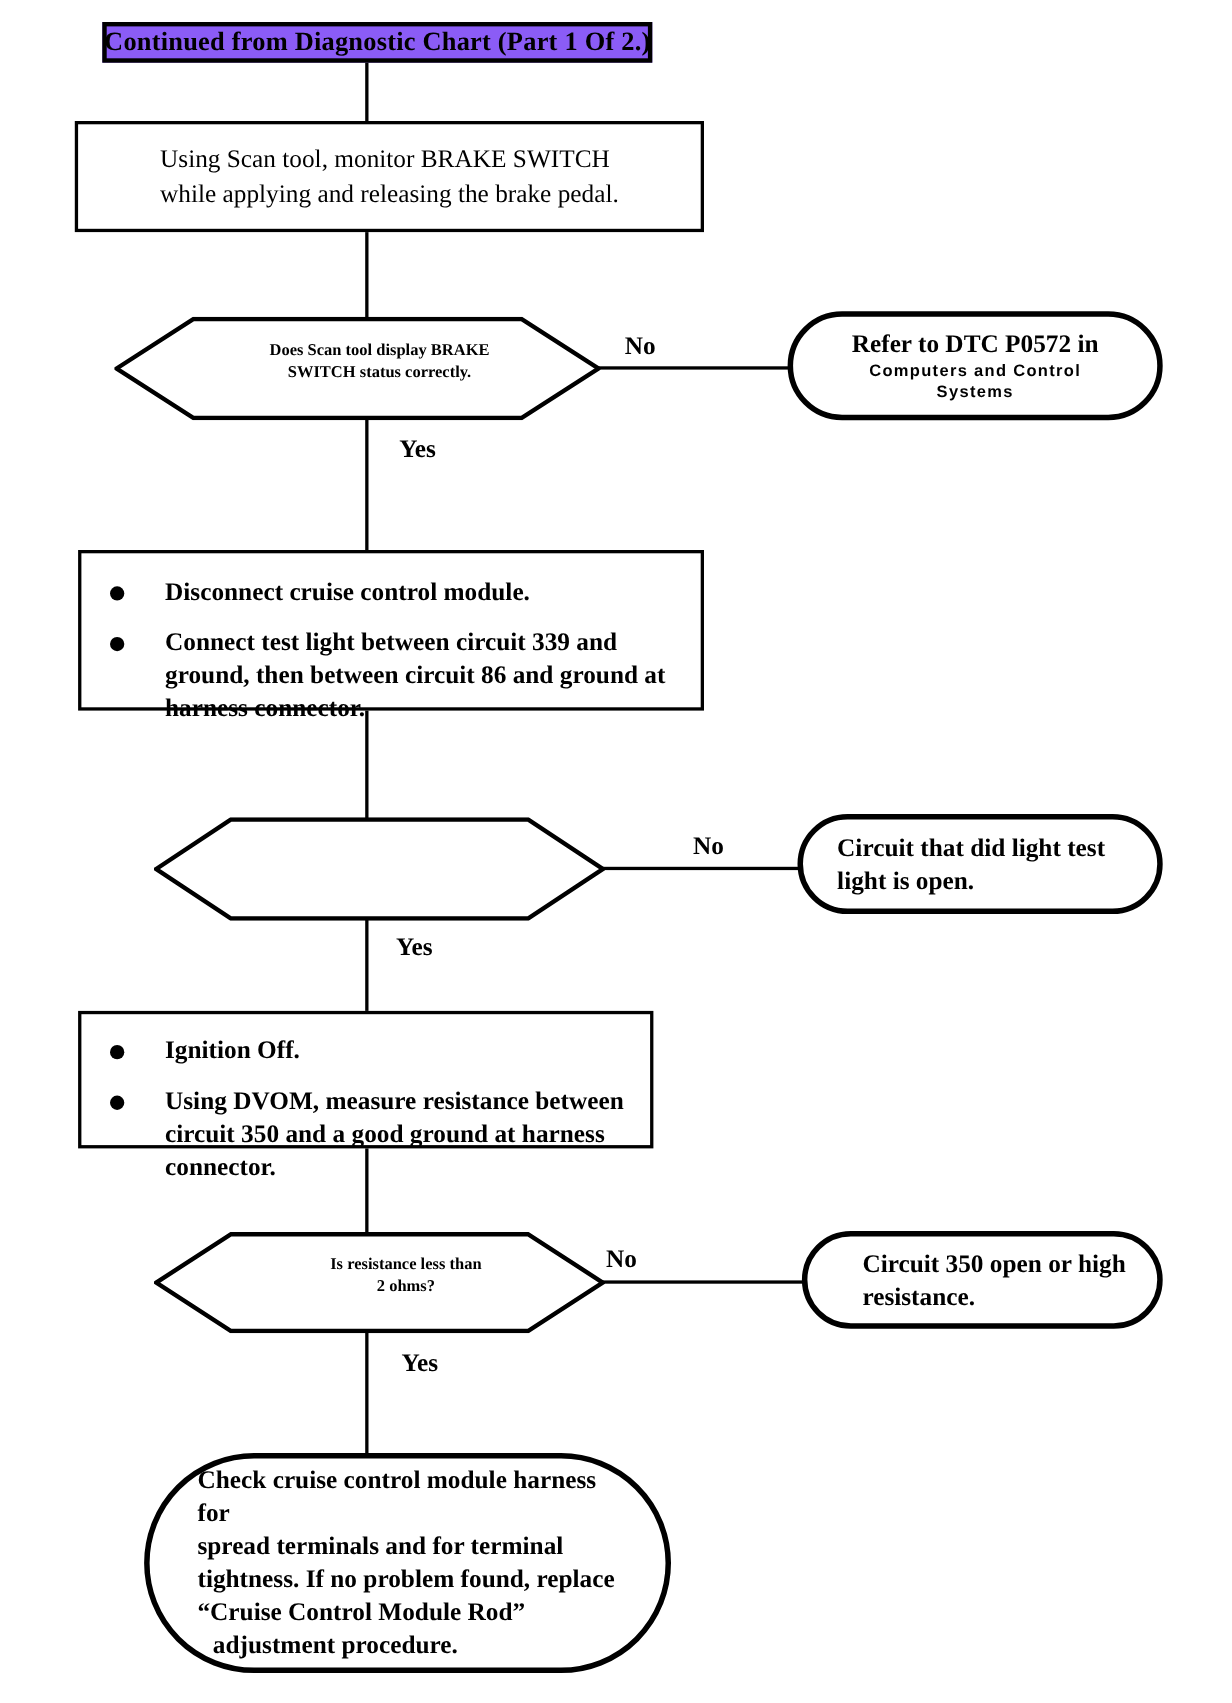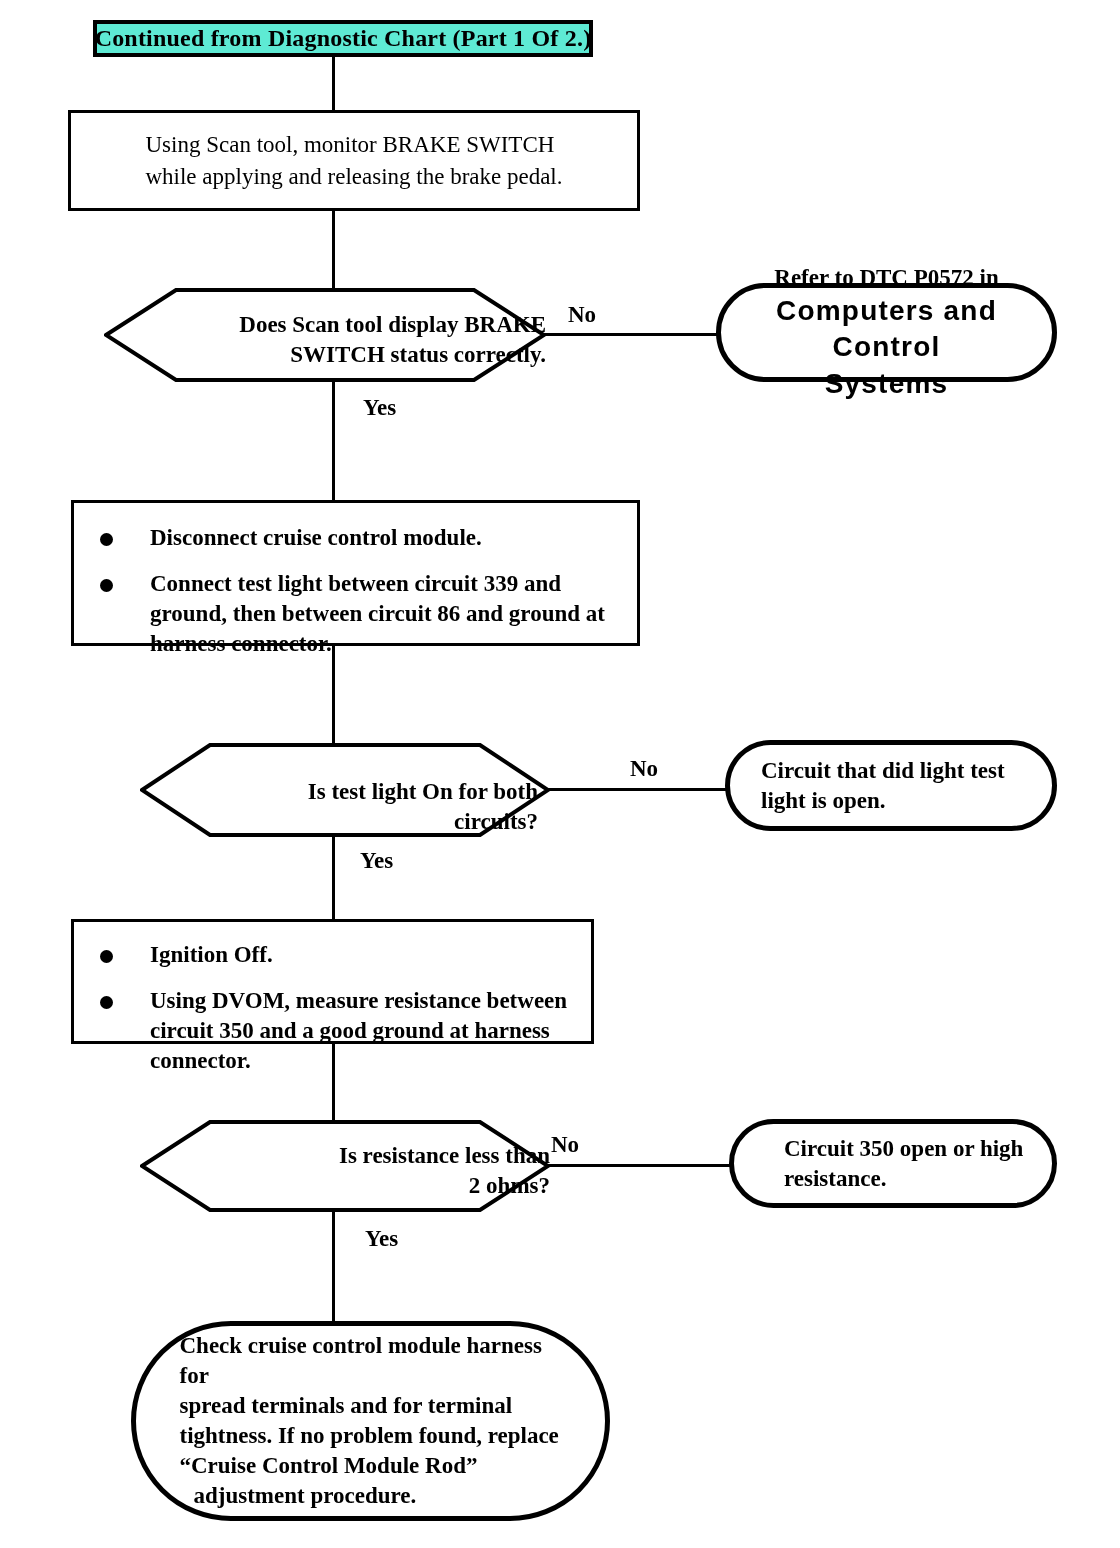--- a/index.html
+++ b/index.html
@@ -29,21 +29,21 @@
   .line-h {
     position: absolute;
     height: 3px;
     background: #000000;
   }
 
   
   .title-box {
     position: absolute;
     border: 4px solid #000000;
-    background: #5eead4;
+    background: #8b5cf6;
     display: flex;
     align-items: center;
     justify-content: center;
     box-sizing: border-box;
   }
   .title-box .txt {
     font-weight: bold;
     font-size: 24px;
     line-height: 1.1;
     white-space: nowrap;
@@ -100,24 +100,23 @@
   }
   .hex-wrap svg {
     position: absolute;
     left: 0;
     top: 0;
     display: block;
   }
   .hex-wrap .hex-text {
     position: absolute;
     font-weight: bold;
-    font-size: 23px;
+    font-size: 15px;
     line-height: 1.3;
-    text-align: right;
-    margin-left: 36px;
+    text-align: center;
   }
 
   
   .term {
     position: absolute;
     border: 5px solid #000000;
     background: #ffffff;
     box-sizing: border-box;
     display: flex;
     align-items: center;
@@ -129,21 +128,21 @@
     line-height: 1.3;
     text-align: left;
   }
   .term .txt.centered { text-align: center; }
 
   
   .sans-run {
     font-family: "Liberation Sans", "DejaVu Sans", sans-serif;
     font-weight: bold;
     letter-spacing: 1.2px;
-    font-size: 28px;
+    font-size: 15px;
   }
 
   
   .branch-label {
     position: absolute;
     font-weight: bold;
     font-size: 23px;
     line-height: 1;
     white-space: nowrap;
   }
@@ -204,23 +203,20 @@
       </li>
     </ul>
   </div>
 
   <div class="line-v" style="left:332px; top:646px; height:98px;"></div>
 
   <div class="hex-wrap" style="left:140px; top:743px; width:410px; height:94px;">
     <svg width="410" height="94" viewBox="0 0 410 94">
       <polygon points="2,47 70,2 340,2 408,47 340,92 70,92" fill="#ffffff" stroke="#000000" stroke-width="4" stroke-linejoin="miter"></polygon>
     </svg>
-    <div class="hex-text" style="left:62px; top:34px; width:300px;">
-      <div>Is test light On for both circuits?</div>
-    </div>
   </div>
 
   <div class="line-h" style="left:547px; top:788px; width:180px;"></div>
   <div class="branch-label" style="left:630px; top:757px;">No</div>
 
   <div class="term" style="left:725px; top:740px; width:332px; height:91px; border-radius:46px;">
     <div class="txt" style="width:260px;">
       <div>Circuit that did light test</div>
       <div>light is open.</div>
     </div>

